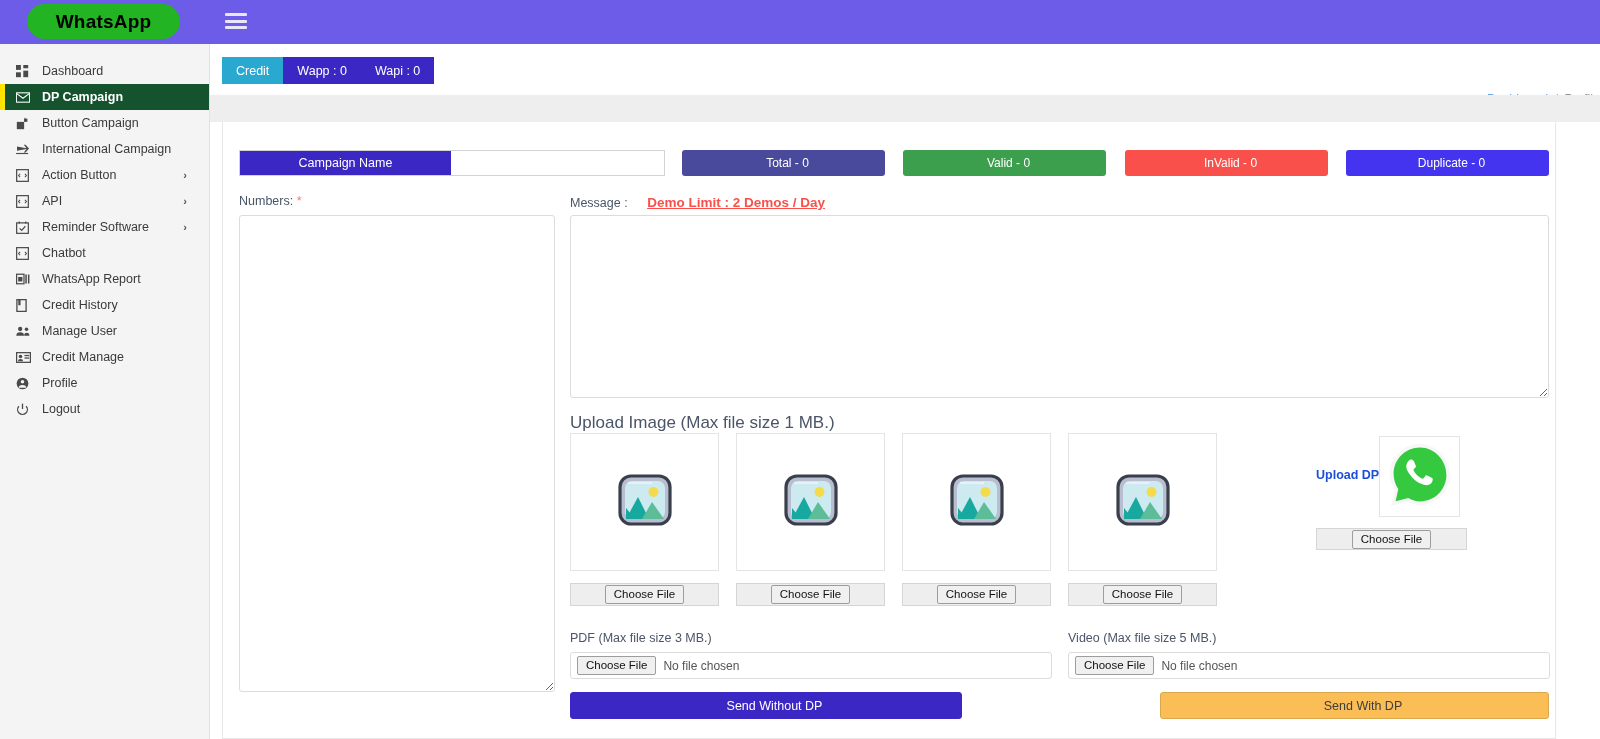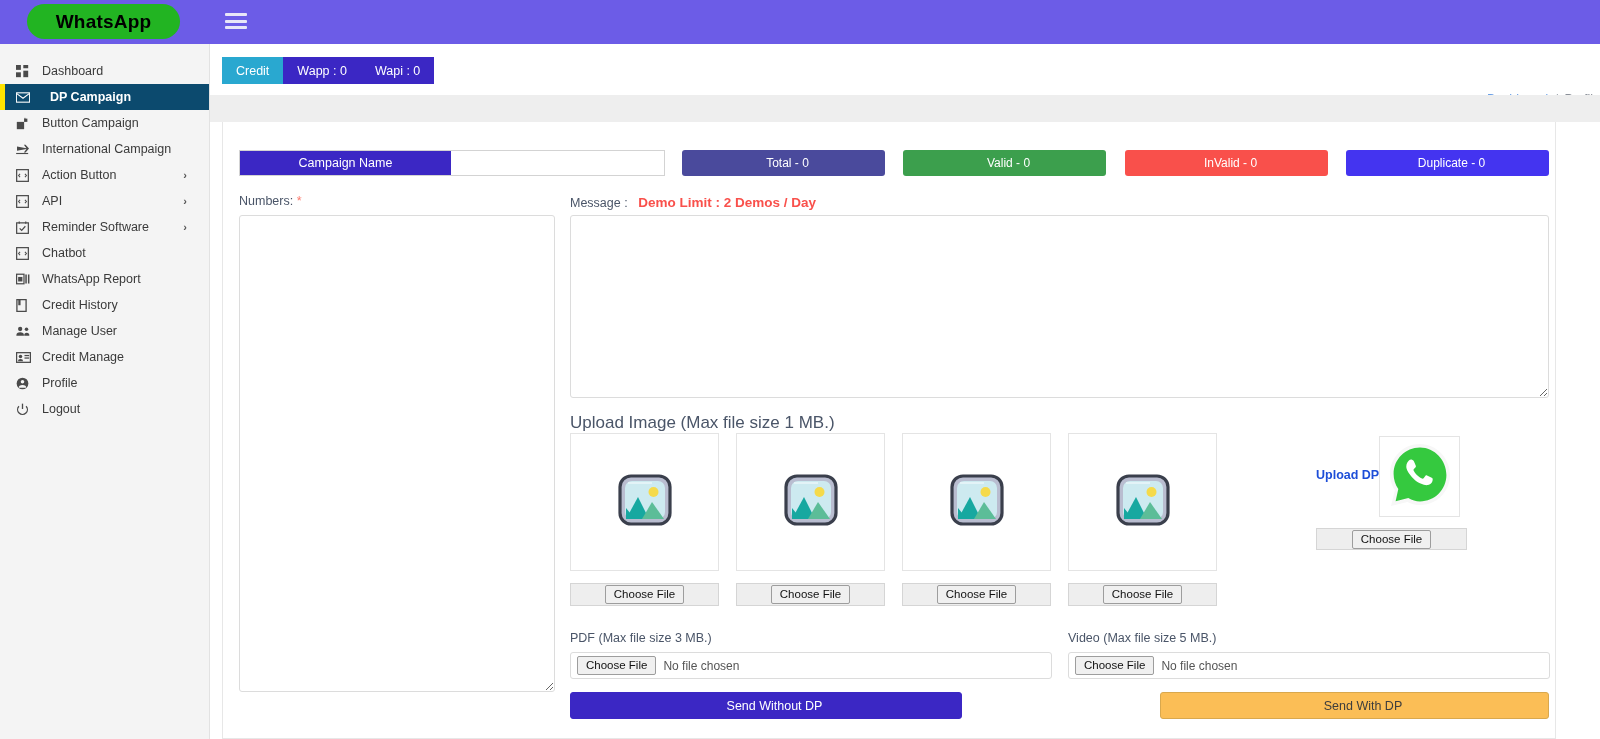--- a/index.html
+++ b/index.html
@@ -57,24 +57,23 @@
   .nav-item + .nav-item { margin-top: 0; }
   .nav-item .nav-ico {
     width: 18px; height: 14px;
     margin-right: 8px;
     display: inline-flex; align-items: center; justify-content: flex-start;
     flex: 0 0 18px;
   }
   .nav-item .nav-ico svg { display: block; }
   .nav-item .nav-label { white-space: nowrap; }
   .nav-item.active {
-    background: #0c4a6e;
+    background: #14532d;
     color: #ffffff;
     font-weight: bold;
-    gap: 8px;
   }
   .nav-item.active::before {
     content: ""; position: absolute; left: 0; top: 0;
     width: 5px; height: 100%; background: #ffe400;
   }
   .nav-item.active .nav-ico svg { fill: #ffffff; stroke: #ffffff; }
   .nav-caret {
     position: absolute; right: 22px; top: 50%; transform: translateY(-50%);
     font-size: 11px; color: #555; font-weight: bold;
   }
@@ -177,21 +176,21 @@
     padding: 6px; background: #fff;
   }
 
   
   #msg-head {
     position: absolute; left: 347px; top: 73px;
     font-size: 12.5px; color: #4a5568;
     white-space: nowrap;
   }
   #msg-head .demo {
-    color: #f9504b; font-weight: bold; font-size: 13.5px; margin-left: 7px;
+    color: #f9504b; font-weight: bold; font-size: 13.5px; margin-left: 16px; text-decoration: underline;
   }
   #ta-message {
     position: absolute; left: 347px; top: 93px;
     width: 979px; height: 183px;
     border: 1px solid #dcdcdc; border-radius: 3px;
     resize: both; outline: none;
     font-family: "Liberation Sans", sans-serif; font-size: 12.5px;
     padding: 6px; background: #fff;
   }
 

